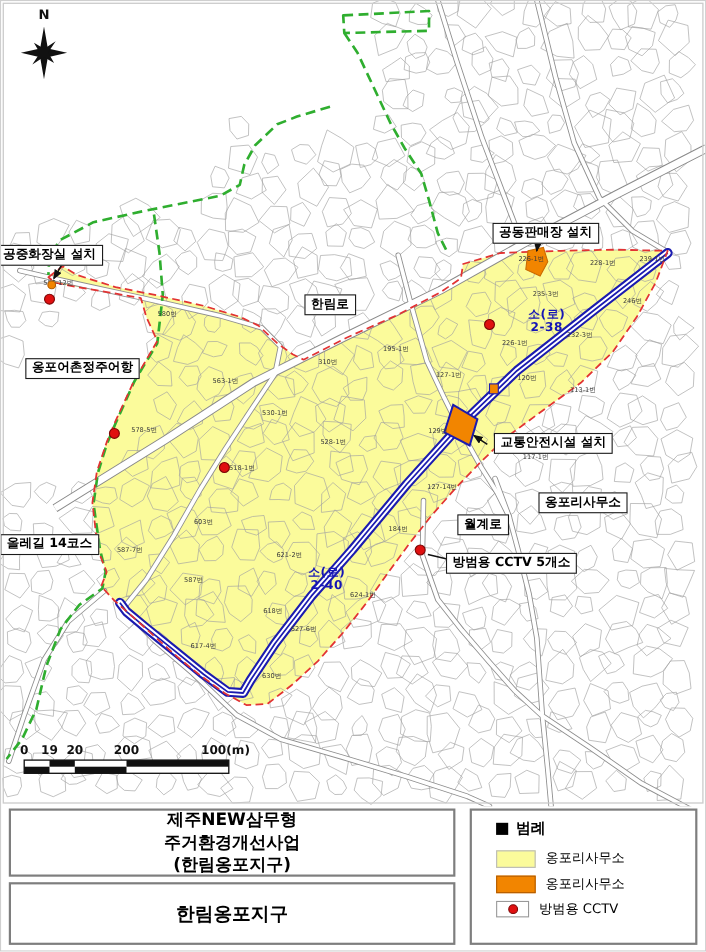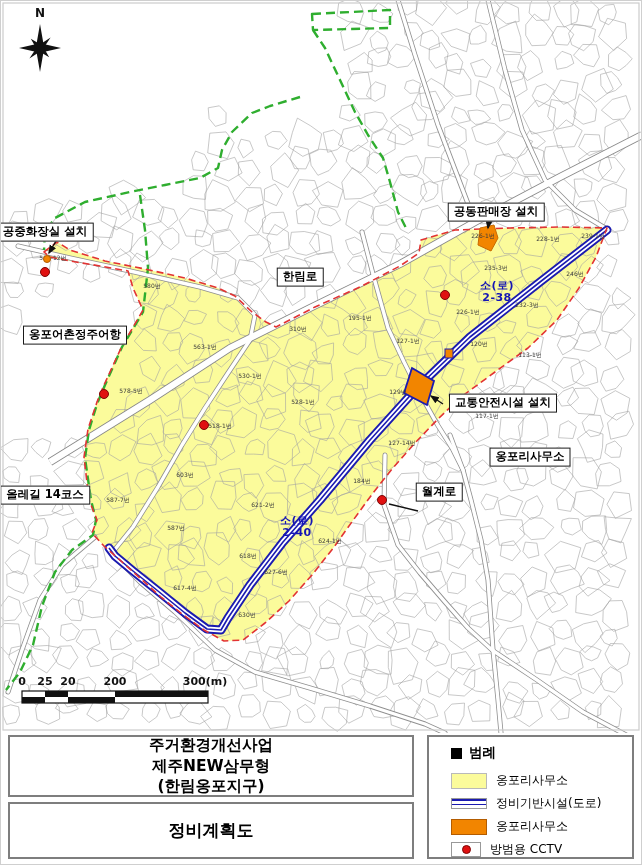--- a/index.html
+++ b/index.html
@@ -192,63 +192,60 @@
       <span class="cctv-dot" style="left: 104px; top: 394px;"></span>
       <span class="cctv-dot" style="left: 204px; top: 425px;"></span>
       <span class="cctv-dot" style="left: 445px; top: 295px;"></span>
       <span class="cctv-dot" style="left: 382px; top: 500px;"></span>
     </div>
 
   <div class="orange-dot" style="left:47px;top:259px"></div>
 
   <div style="position:absolute;inset:0;pointer-events:none">
       <span class="scale-label" style="left: 22px; top: 688px;">0</span>
-      <span class="scale-label" style="left: 45px; top: 688px;">25</span>
+      <span class="scale-label" style="left: 45px; top: 688px;">19</span>
       <span class="scale-label" style="left: 68px; top: 688px;">20</span>
       <span class="scale-label" style="left: 115px; top: 688px;">200</span>
-      <span class="scale-label" style="left: 205px; top: 688px;">300(m)</span>
+      <span class="scale-label" style="left: 205px; top: 688px;">100(m)</span>
     </div>
 
   <div class="map-label" style="left:45px;top:232px">공중화장실 설치</div>
   <div class="map-label" style="left:496px;top:212px">공동판매장 설치</div>
   <div class="map-label" style="left:300px;top:277px">한림로</div>
   <div class="map-label" style="left:75px;top:335px">옹포어촌정주어항</div>
   <div class="map-label" style="left:503px;top:403px">교통안전시설 설치</div>
   <div class="map-label" style="left:530px;top:457px">옹포리사무소</div>
   <div class="map-label" style="left:45px;top:495px">올레길 14코스</div>
-  <div class="map-label" style="left:439px;top:492px">월계로</div>
+  <div class="map-label" style="left:439px;top:477px">월계로</div>
+  <div class="map-label" style="left:465px;top:512px">방범용 CCTV 5개소</div>
 
   <div class="road-label" style="left:497px;top:292px">소(로)
 2-38</div>
   <div class="road-label" style="left:297px;top:527px">소(로)
 2-40</div>
 </div>
 
 <div id="title-box" class="panel-box">
+  <div>제주NEW삼무형</div>
   <div>주거환경개선사업</div>
-  <div>제주NEW삼무형</div>
   <div>(한림옹포지구)</div>
 </div>
 
 <div id="subtitle-box" class="panel-box">
-  <div>정비계획도</div>
+  <div>한림옹포지구</div>
 </div>
 
 <div id="legend-box" class="panel-box">
   <div class="legend-header">
     <span class="legend-square"></span>
     <span>범례</span>
   </div>
   <div class="legend-row">
     <span class="swatch swatch-area" style="background-color: rgb(251, 251, 155);"></span>
     <span>옹포리사무소</span>
-  </div>
-  <div class="legend-row">
-    <span class="swatch swatch-road"></span>
-    <span>정비기반시설(도로)</span>
   </div>
   <div class="legend-row">
     <span class="swatch swatch-facility" style="background-color: rgb(242, 133, 0);"></span>
     <span>옹포리사무소</span>
   </div>
   <div class="legend-row">
     <span class="swatch swatch-cctv">
         <i></i>
       </span>
     <span>방범용 CCTV</span>

